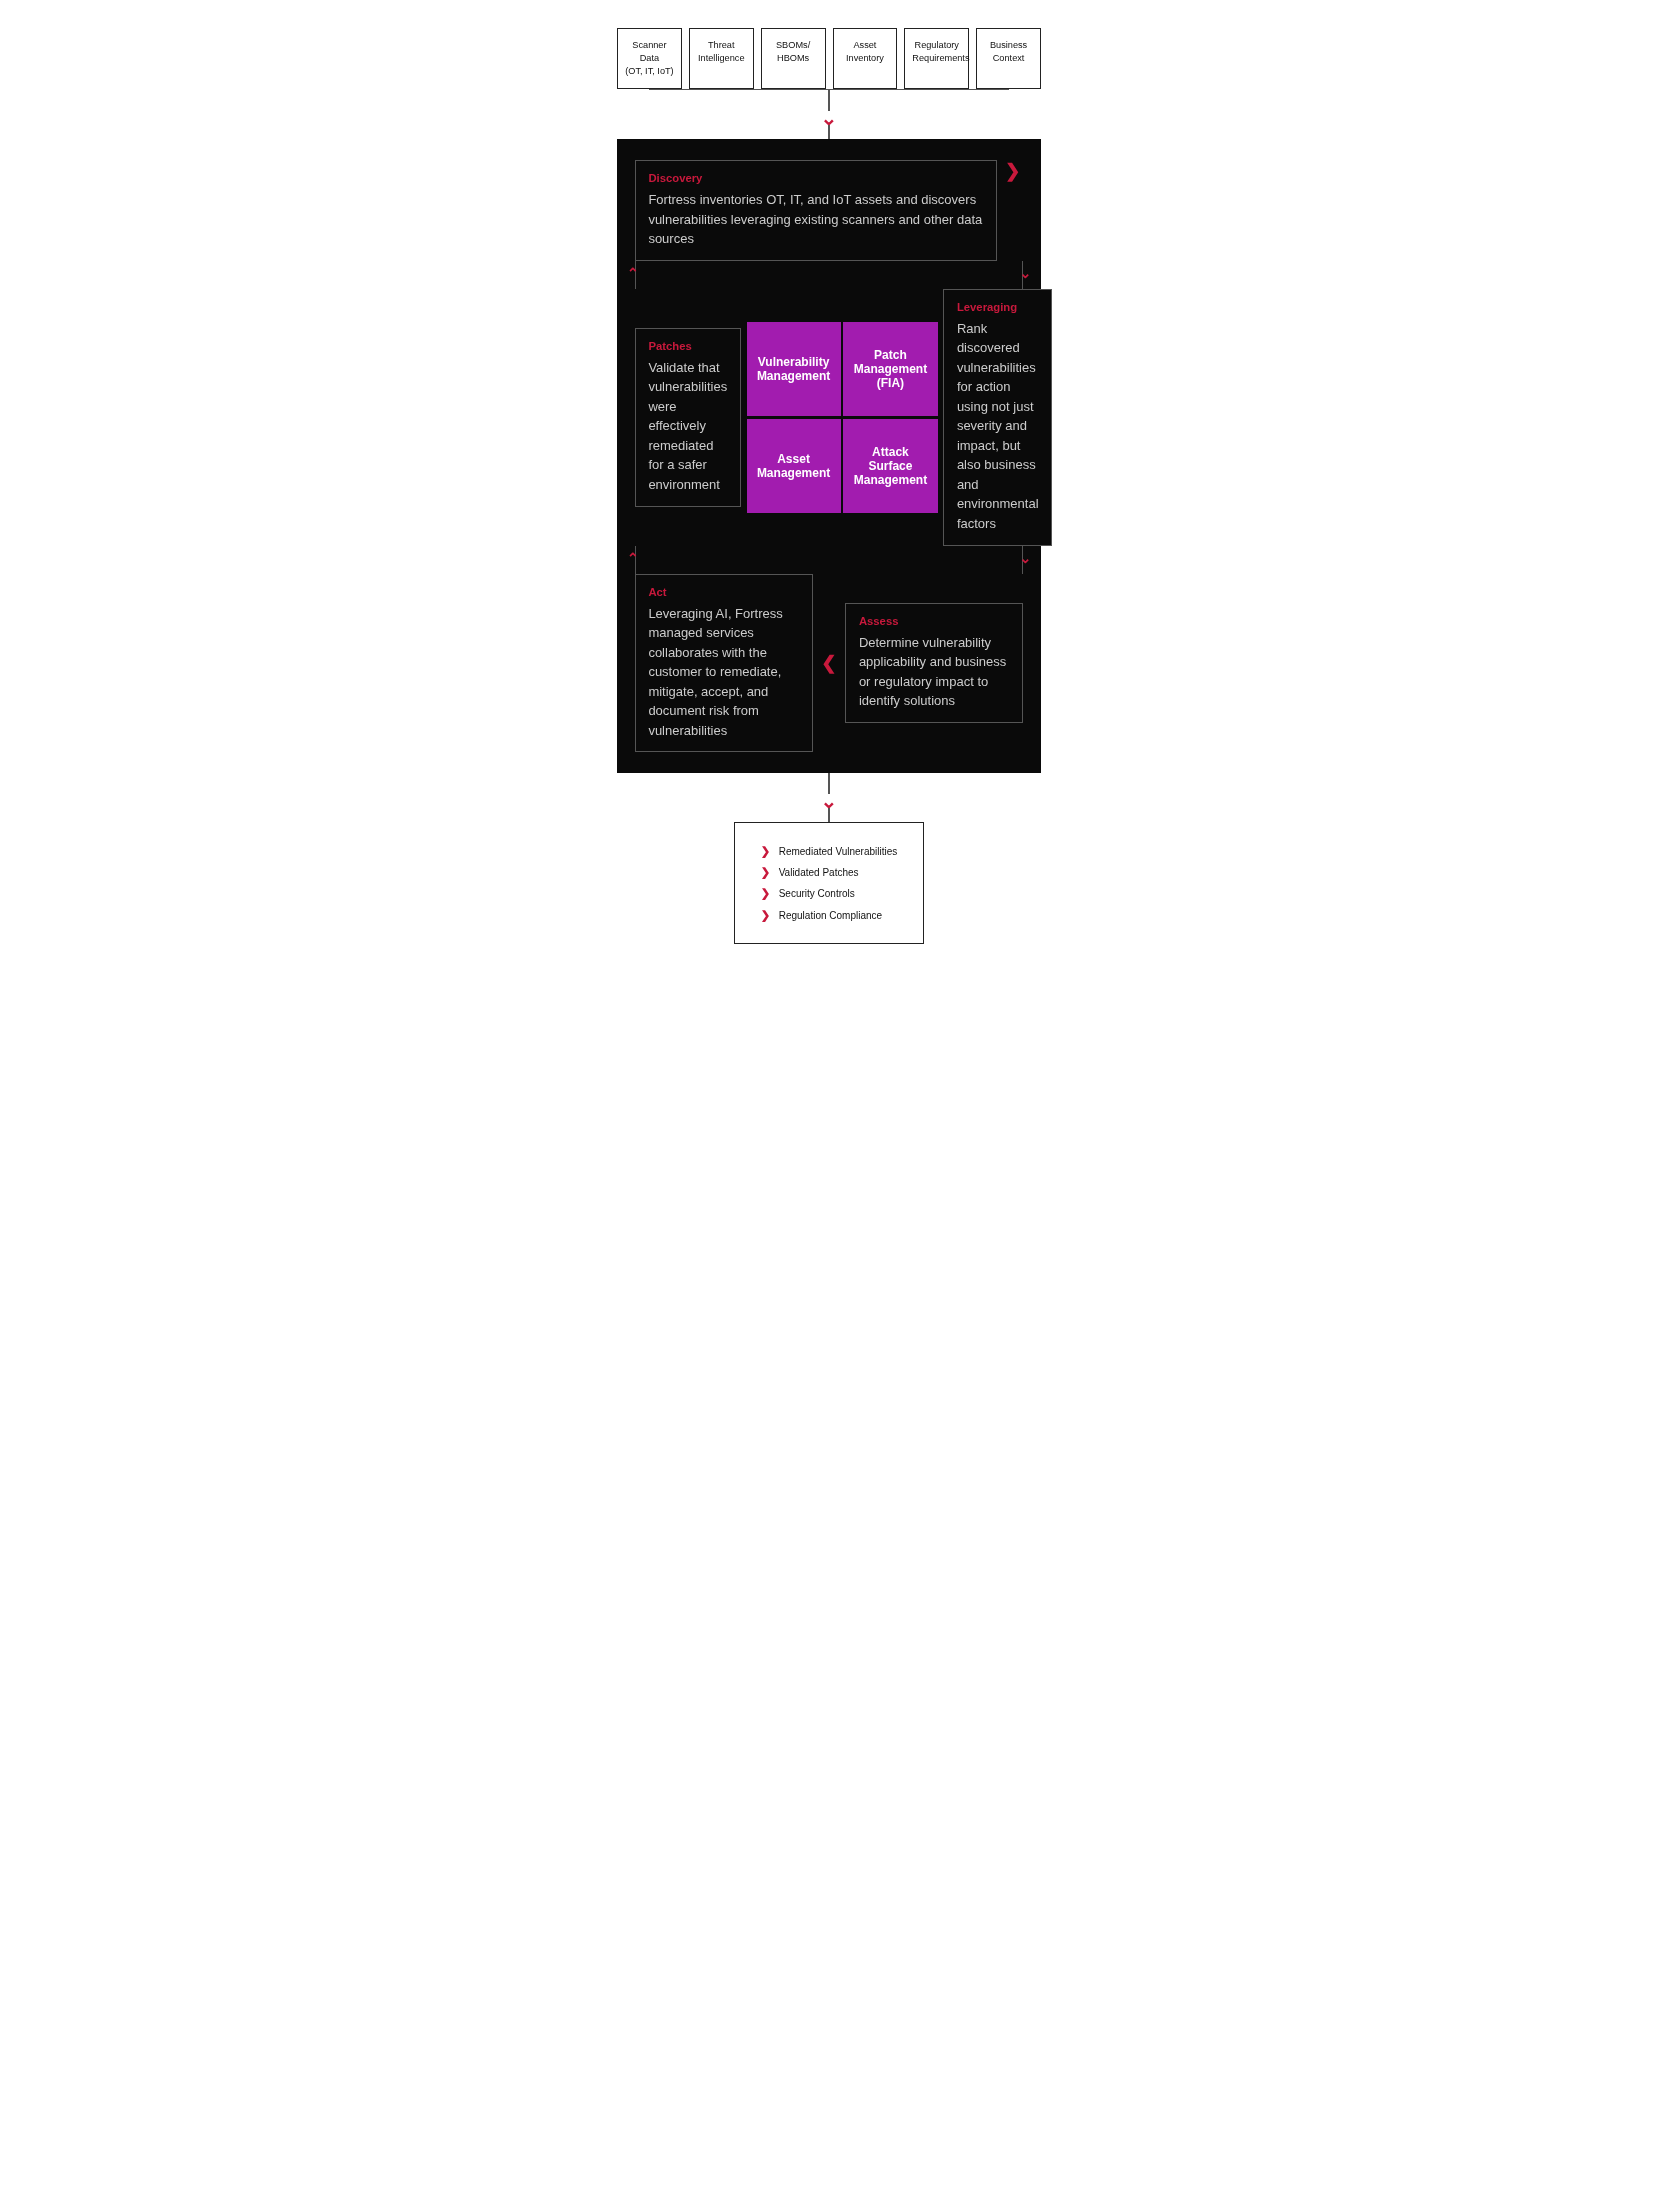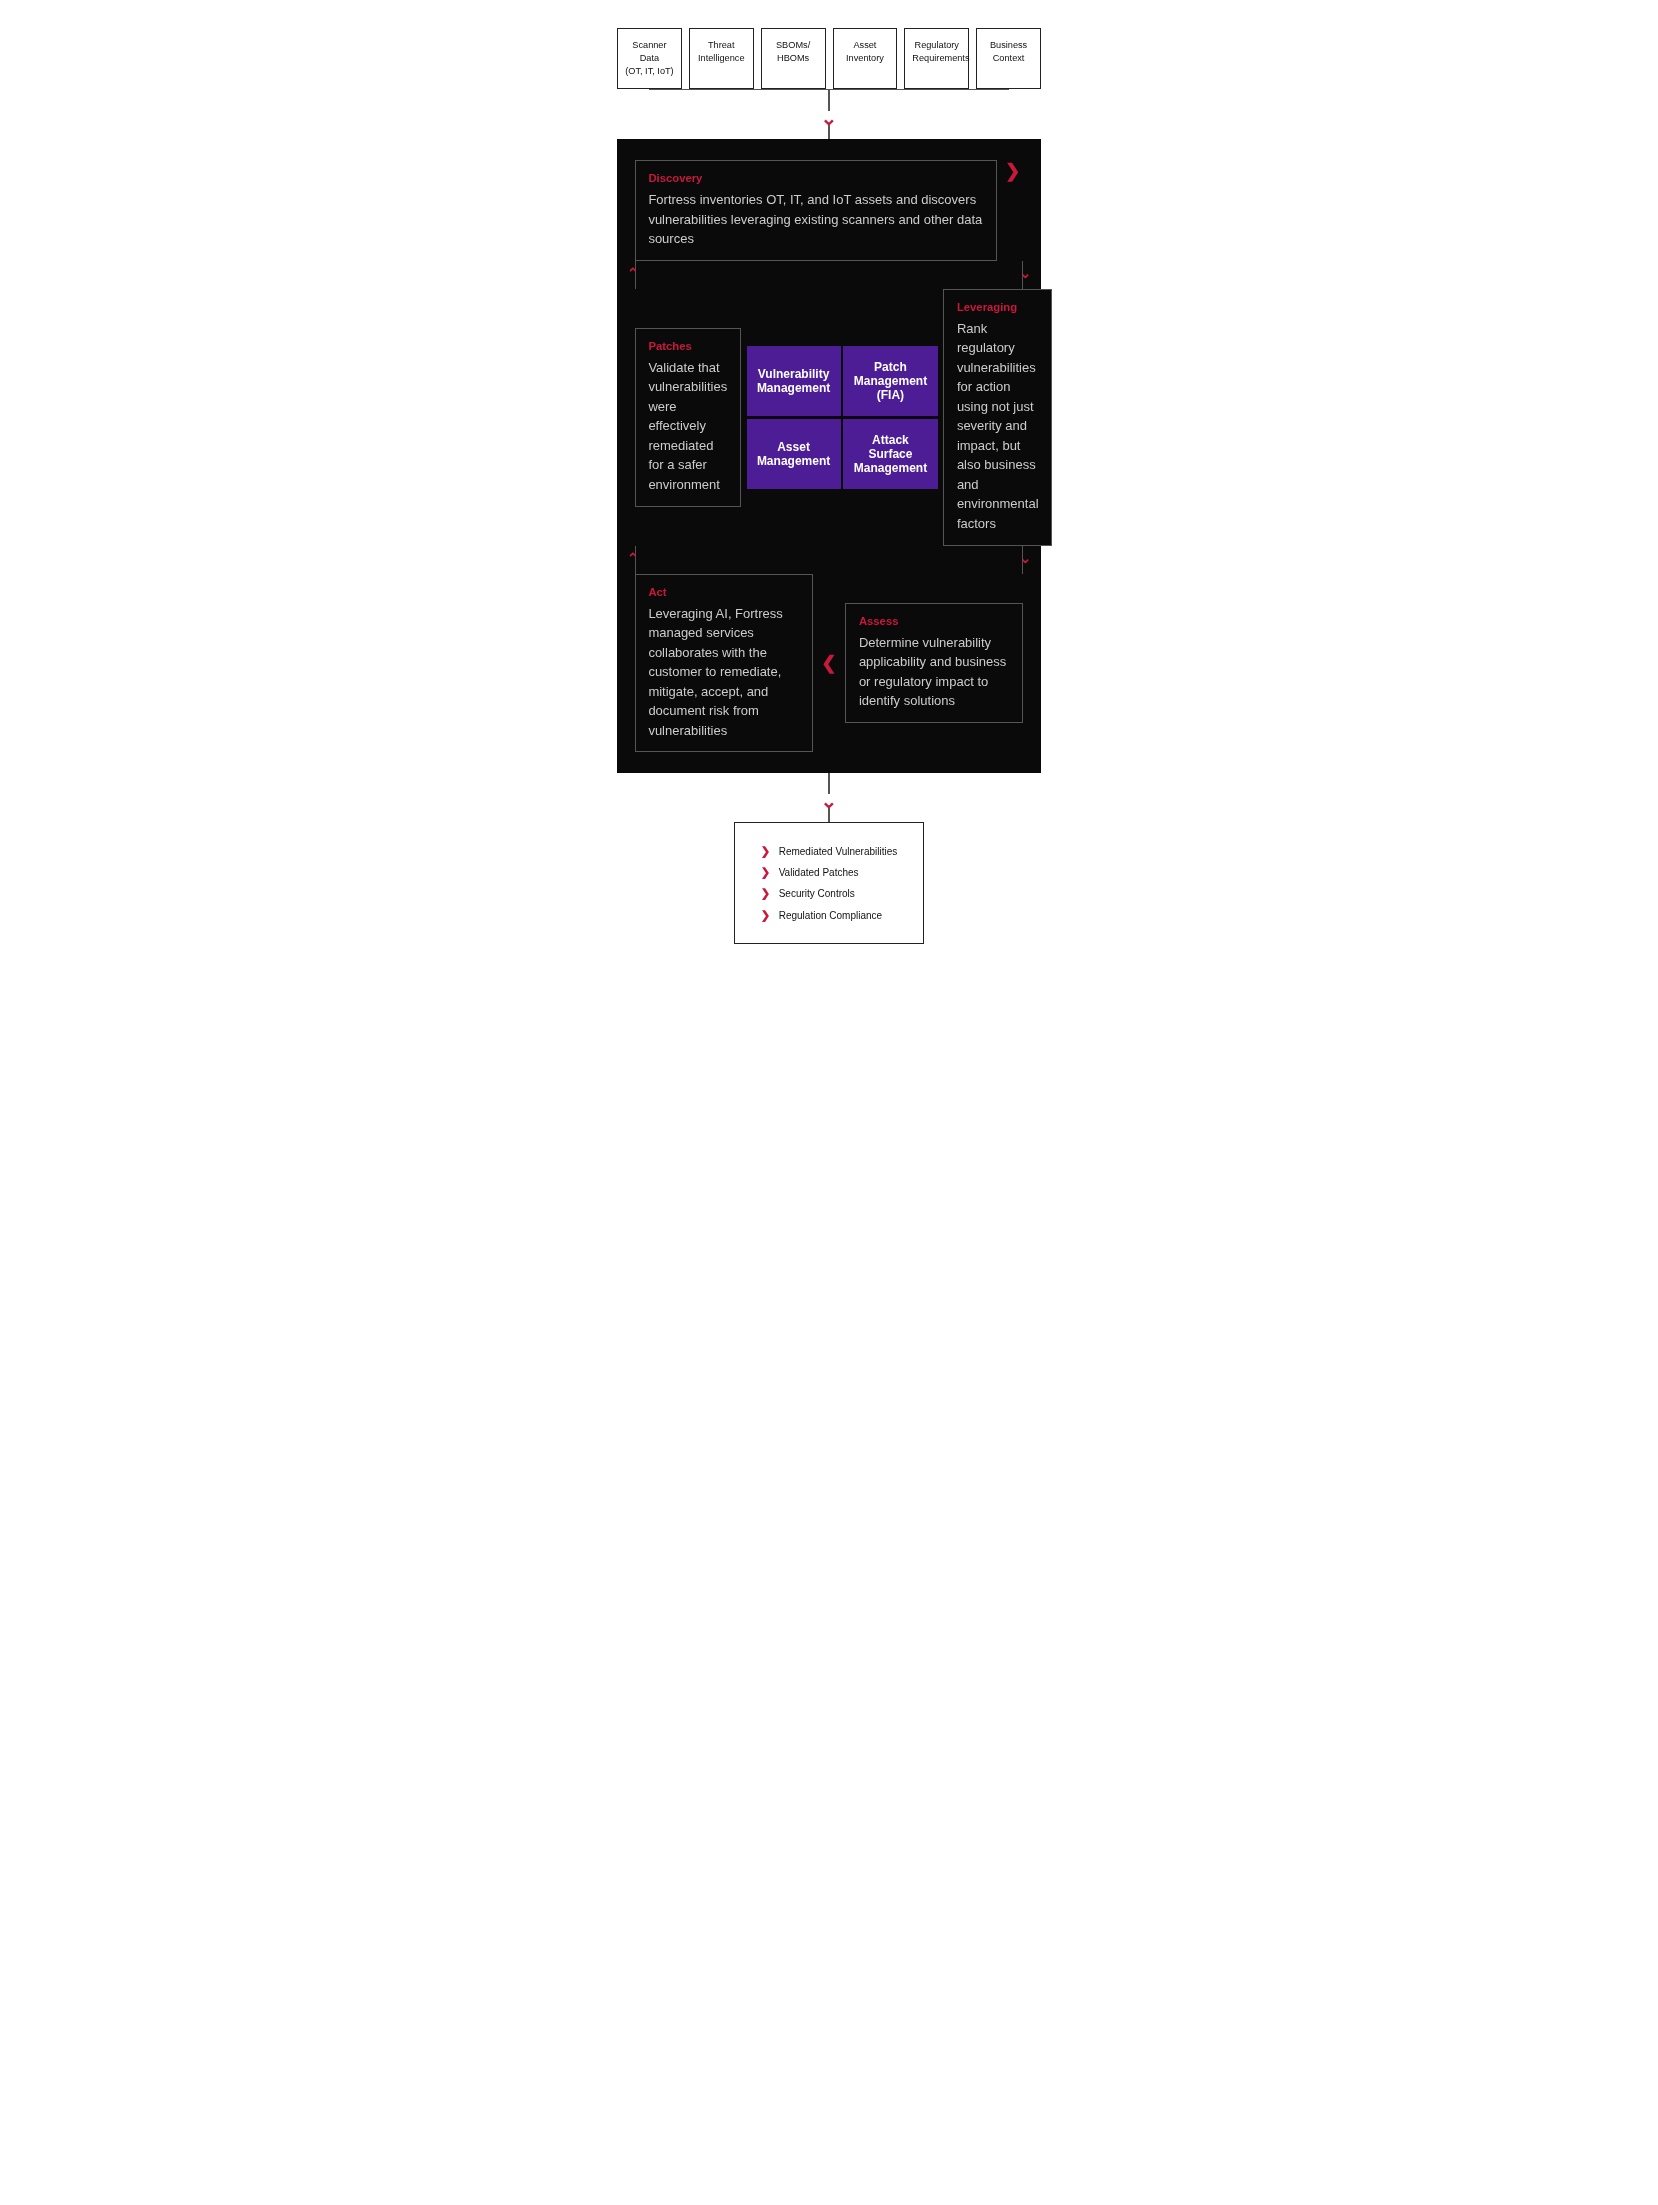--- a/index.html
+++ b/index.html
@@ -75,29 +75,29 @@
       margin-bottom: 5.7px;
     }
     .proc-box-text {
       font-size: 13px;
       color: #ccc;
       line-height: 1.5;
     }
 
     
     .red-box {
-      background: #4c1d95;
+      background: #a21caf;
       color: #fff;
       font-weight: 700;
       font-size: 12px;
       text-align: center;
       display: flex;
       align-items: center;
       justify-content: center;
-      padding: 14px 7px;
+      padding: 26px 7px;
     }
 
     
     .center-grid {
       display: grid;
       grid-template-columns: 1fr 1fr;
       grid-template-rows: 1fr 1fr;
       gap: 2.8px;
       flex: 0 0 auto;
       width: 191px;
@@ -233,21 +233,21 @@
 
         <div class="center-grid">
           <div class="red-box">Vulnerability<br>Management</div>
           <div class="red-box">Patch<br>Management<br>(FIA)</div>
           <div class="red-box">Asset<br>Management</div>
           <div class="red-box">Attack<br>Surface<br>Management</div>
         </div>
 
         <div class="proc-box">
           <div class="proc-box-title">Leveraging</div>
-          <div class="proc-box-text">Rank regulatory vulnerabilities for action using not just severity and impact, but also business and environmental factors</div>
+          <div class="proc-box-text">Rank discovered vulnerabilities for action using not just severity and impact, but also business and environmental factors</div>
         </div>
       </div>
 
       <div class="between-rows">
         <div style="position:absolute; left:0; top:0; bottom:0; width:1.4px; background:#555;"></div>
         <div style="position:absolute; left:-7.8px; top:50%; transform:translateY(-60%); color:#c8193c; font-size:14px; font-weight:bold;">⌃</div>
         <div style="position:absolute; right:0; top:0; bottom:0; width:1.4px; background:#555;"></div>
         <div style="position:absolute; right:-7.8px; top:50%; transform:translateY(-60%); color:#c8193c; font-size:14px; font-weight:bold;">⌄</div>
       </div>
 

